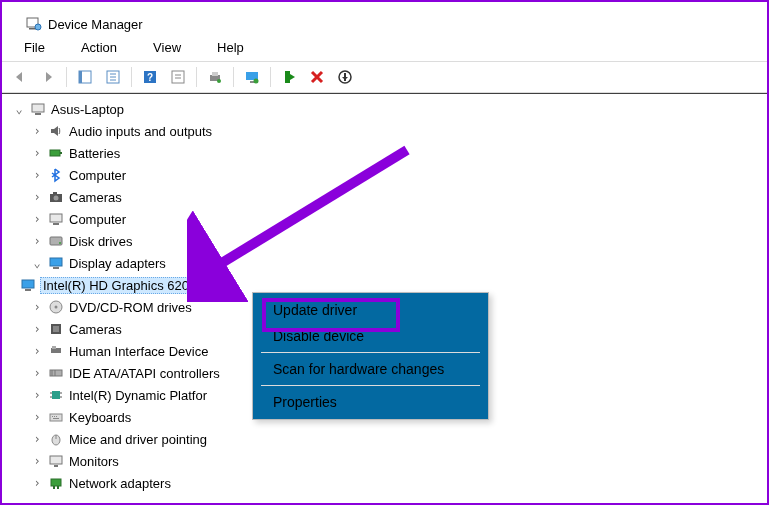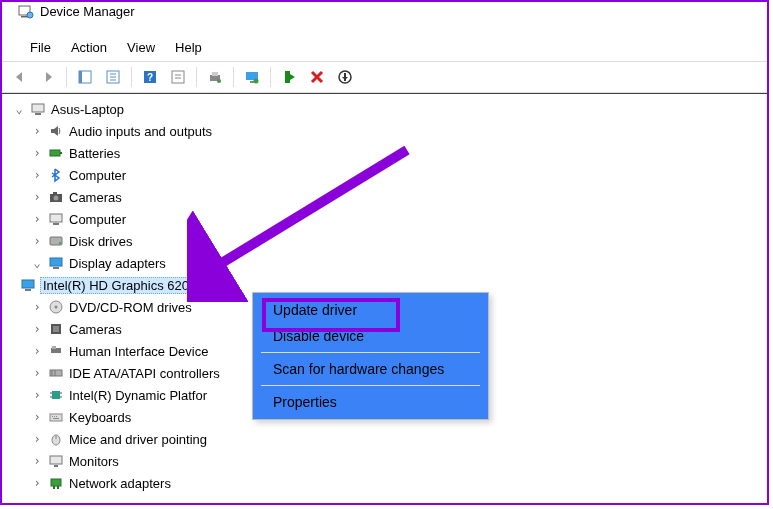--- a/index.html
+++ b/index.html
@@ -1,36 +1,36 @@
 <!DOCTYPE html>
 <html><head>
 <meta charset="utf-8">
 <style>
 html,body{margin:0;padding:0;font-family:"Segoe UI",Tahoma,sans-serif;font-size:13px;color:#000;background:#fff}
 body{border:2px solid #8a00db;width:769px;height:505px;position:relative;box-sizing:border-box;overflow:hidden}
-.title-bar{display:flex;align-items:flex-start;height:28px;padding:2px 16px}
+.title-bar{display:flex;align-items:flex-end;height:28px;padding:2px 24px}
 .title-icon{width:16px;height:16px;margin-right:6px}
 .title{font-size:13px}
-.menu-bar{display:flex;gap:0;padding:2px 18px}
+.menu-bar{display:flex;gap:16px;padding:2px 12px}
 .menu-item{padding:4px 10px;cursor:default}
 .toolbar{display:flex;align-items:center;gap:4px;padding:3px 6px;border-top:1px solid #dcdcdc;border-bottom:1px solid #dcdcdc}
 .tbtn{width:22px;height:22px;display:flex;align-items:center;justify-content:center;border:1px solid transparent;border-radius:2px}
 .tbtn svg{width:16px;height:16px}
 .sep{width:1px;height:20px;background:#dcdcdc;margin:0 2px}
 .content{position:relative;padding:4px 0;border-top:1px solid #404040}
 .row{display:flex;align-items:center;height:22px;white-space:nowrap}
 .expander{width:14px;text-align:center;color:#6a6a6a;font-size:12px;user-select:none;font-family:Consolas,monospace}
 .icon{width:16px;height:16px;margin:0 4px;display:flex;align-items:center;justify-content:center}
 .icon svg{width:16px;height:16px}
 .label{padding-left:1px}
 .selected{background:#cde8ff;border:1px dotted #6aa9e6;padding:0 2px}
 .lvl0{padding-left:10px}
 .lvl1{padding-left:28px}
 .lvl2{}
-.ctx{position:absolute;left:250px;top:290px;width:235px;background:#3b82f6;border:1px solid #bcbcbc;box-shadow:3px 3px 6px rgba(0,0,0,.18);padding:4px 0;z-index:5}
+.ctx{position:absolute;left:250px;top:290px;width:235px;background:#0369a1;border:1px solid #bcbcbc;box-shadow:3px 3px 6px rgba(0,0,0,.18);padding:4px 0;z-index:5}
 .ctx div.itm{padding:5px 20px;font-size:14px}
 .ctx .csep{height:1px;background:#dcdcdc;margin:3px 8px}
 .ctx .bold{font-weight:400}
 .hl{position:absolute;left:260px;top:296px;width:130px;height:26px;border:4px solid #8a00db;z-index:10}
 .arrow{position:absolute;left:185px;top:140px;z-index:8;pointer-events:none}
 </style>
 </head>
 <body>
 
 <div class="title-bar">

